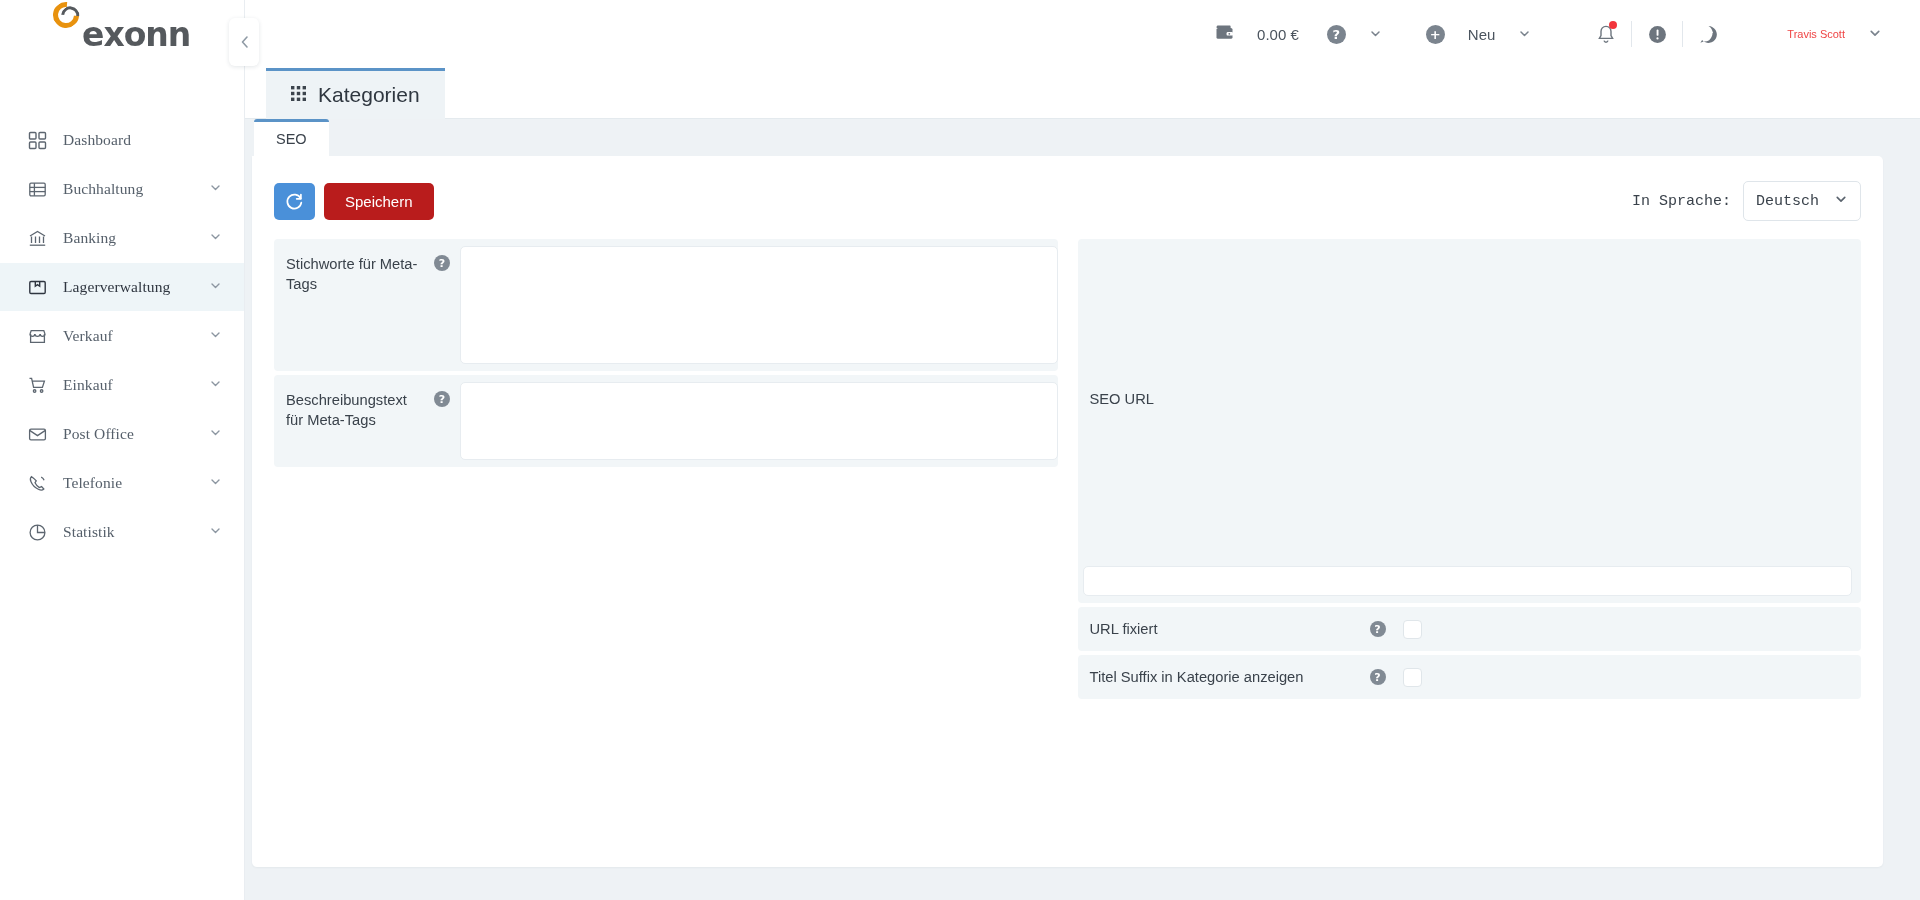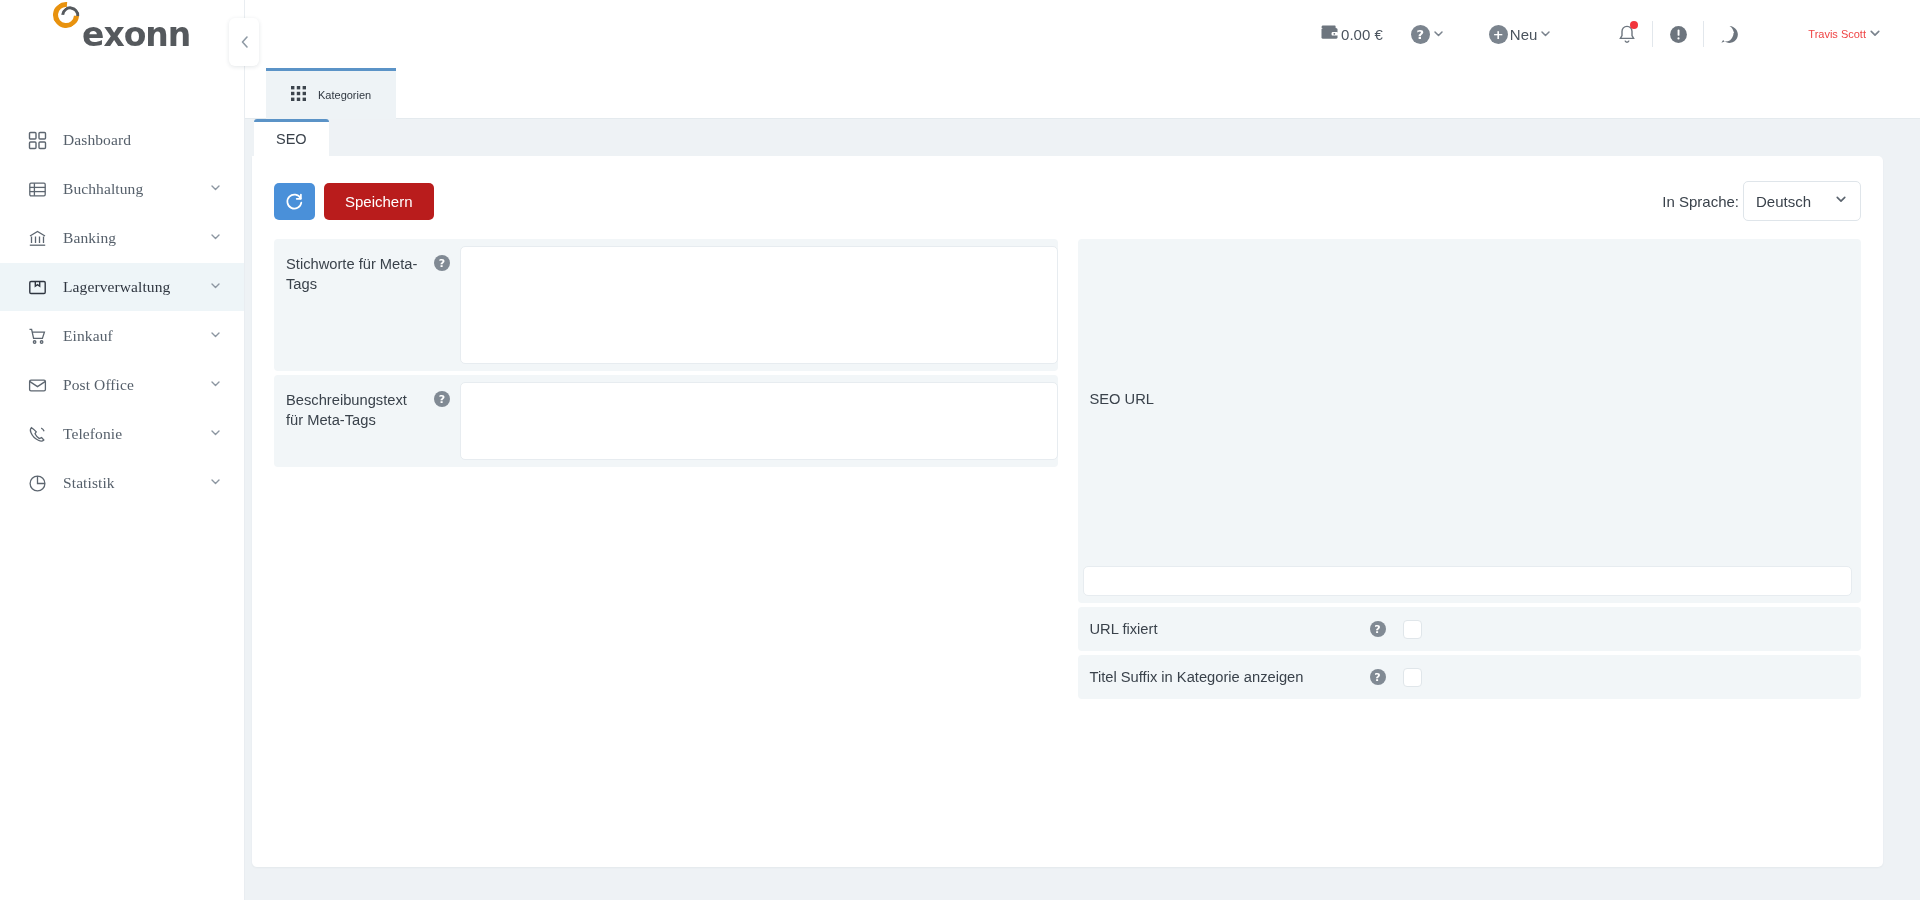--- a/index.html
+++ b/index.html
@@ -76,21 +76,21 @@
 
   
   #header {
     position: absolute; left: 245px; top: 0;
     width: 1675px; height: 68px;
     background: #ffffff;
     display: flex; align-items: center; justify-content: flex-end;
     padding-right: 24px;
   }
   .hdr-item {
-    display: flex; align-items: center; gap: 2px;
+    display: flex; align-items: center; gap: 23px;
     padding: 0 14px; height: 40px; cursor: pointer;
     color: #4b545e; font-size: 15px;
   }
   .circ-icon {
     width: 19px; height: 19px; border-radius: 50%;
     background: #7b848e; color: #fff;
     display: flex; align-items: center; justify-content: center;
     font-size: 13px; font-weight: 700; line-height: 1;
     font-family: "DejaVu Sans", sans-serif;
   }
@@ -114,21 +114,21 @@
     background: #ffffff;
     border-bottom: 1px solid #e4eaee;
   }
   .toptab {
     position: absolute; left: 21px; top: 0;
     height: 51px; padding: 0 25px;
     background: #eef3f6; border-top: 3px solid #5b93c7;
     display: flex; align-items: center; gap: 12px;
     cursor: pointer;
   }
-  .toptab-label { font-size: 11px; color: #2f3740; }
+  .toptab-label { font-size: 21px; color: #2f3740; }
 
   
   #content {
     position: absolute; left: 230px; top: 119px;
     width: 1675px; height: 781px;
     background: #eef2f5;
     padding: 0 22px;
   }
   #subtabs { height: 37px; display: flex; align-items: flex-end; padding-left: 2px; }
   .subtab {
@@ -154,21 +154,21 @@
     background: #4a90d9; display: flex; align-items: center; justify-content: center;
     cursor: pointer;
   }
   #save-btn {
     margin-left: 9px; height: 37px; padding: 0 21px;
     background: #b91c1c; border-radius: 5px; border: none;
     color: #ffffff; font-size: 15px; cursor: pointer;
     font-family: "Liberation Sans", sans-serif;
     display: flex; align-items: center;
   }
-  #lang-wrap { margin-left: auto; display: flex; align-items: center; gap: 4px; }
+  #lang-wrap { margin-left: auto; display: flex; align-items: center; gap: 12px; font-family: Liberation Mono, monospace; }
   #lang-label { font-size: 15px; color: #3a424b; font-weight: 500; }
   #lang-select {
     width: 118px; height: 40px;
     border: 1px solid #dfe5ea; border-radius: 5px;
     background: #ffffff; display: flex; align-items: center;
     padding: 0 12px; cursor: pointer; gap: 8px;
     justify-content: space-between;
   }
   #lang-value { font-size: 15px; color: #3a424b; }
 
@@ -302,20 +302,37 @@
         </svg>
       </span>
       <span class="nav-label">Lagerverwaltung</span>
       <span class="nav-chev">
         <svg width="13" height="13" viewBox="0 0 13 13" fill="none">
             <path d="M3 5 L6.5 8.5 L10 5" stroke-width="1.4" stroke-linecap="round" stroke-linejoin="round"></path>
           </svg>
       </span>
     </div>
 
+    <div class="nav-item">
+      <span class="nav-ico">
+        <svg width="19" height="19" viewBox="0 0 19 19" fill="none" stroke-width="1.3">
+          <path d="M2 7 L3.2 3.6 H15.8 L17 7"></path>
+            <path d="M2.6 7 V15.4 H16.4 V7"></path>
+          <path d="M2 7 C2 8.6 3.3 9.4 4.5 9.4 C5.7 9.4 6.8 8.6 6.8 7"></path>
+          <path d="M6.8 7 C6.8 8.6 8 9.4 9.5 9.4 C11 9.4 12.2 8.6 12.2 7"></path>
+          <path d="M12.2 7 C12.2 8.6 13.3 9.4 14.5 9.4 C15.7 9.4 17 8.6 17 7"></path>
+        </svg>
+      </span>
+      <span class="nav-label">Verkauf</span>
+      <span class="nav-chev">
+        <svg width="13" height="13" viewBox="0 0 13 13" fill="none">
+            <path d="M3 5 L6.5 8.5 L10 5" stroke-width="1.4" stroke-linecap="round" stroke-linejoin="round"></path>
+          </svg>
+      </span>
+    </div>
 
     <div class="nav-item">
       <span class="nav-ico">
         <svg width="19" height="19" viewBox="0 0 19 19" fill="none" stroke-width="1.3">
           <path d="M1.5 2.4 H3.6 L5.6 11.4 H14.4 L16.4 5.2 H4.4"></path>
           <circle cx="6.6" cy="15" r="1.25"></circle>
             <circle cx="13.6" cy="15" r="1.25"></circle>
         </svg>
       </span>
       <span class="nav-label">Einkauf</span>

